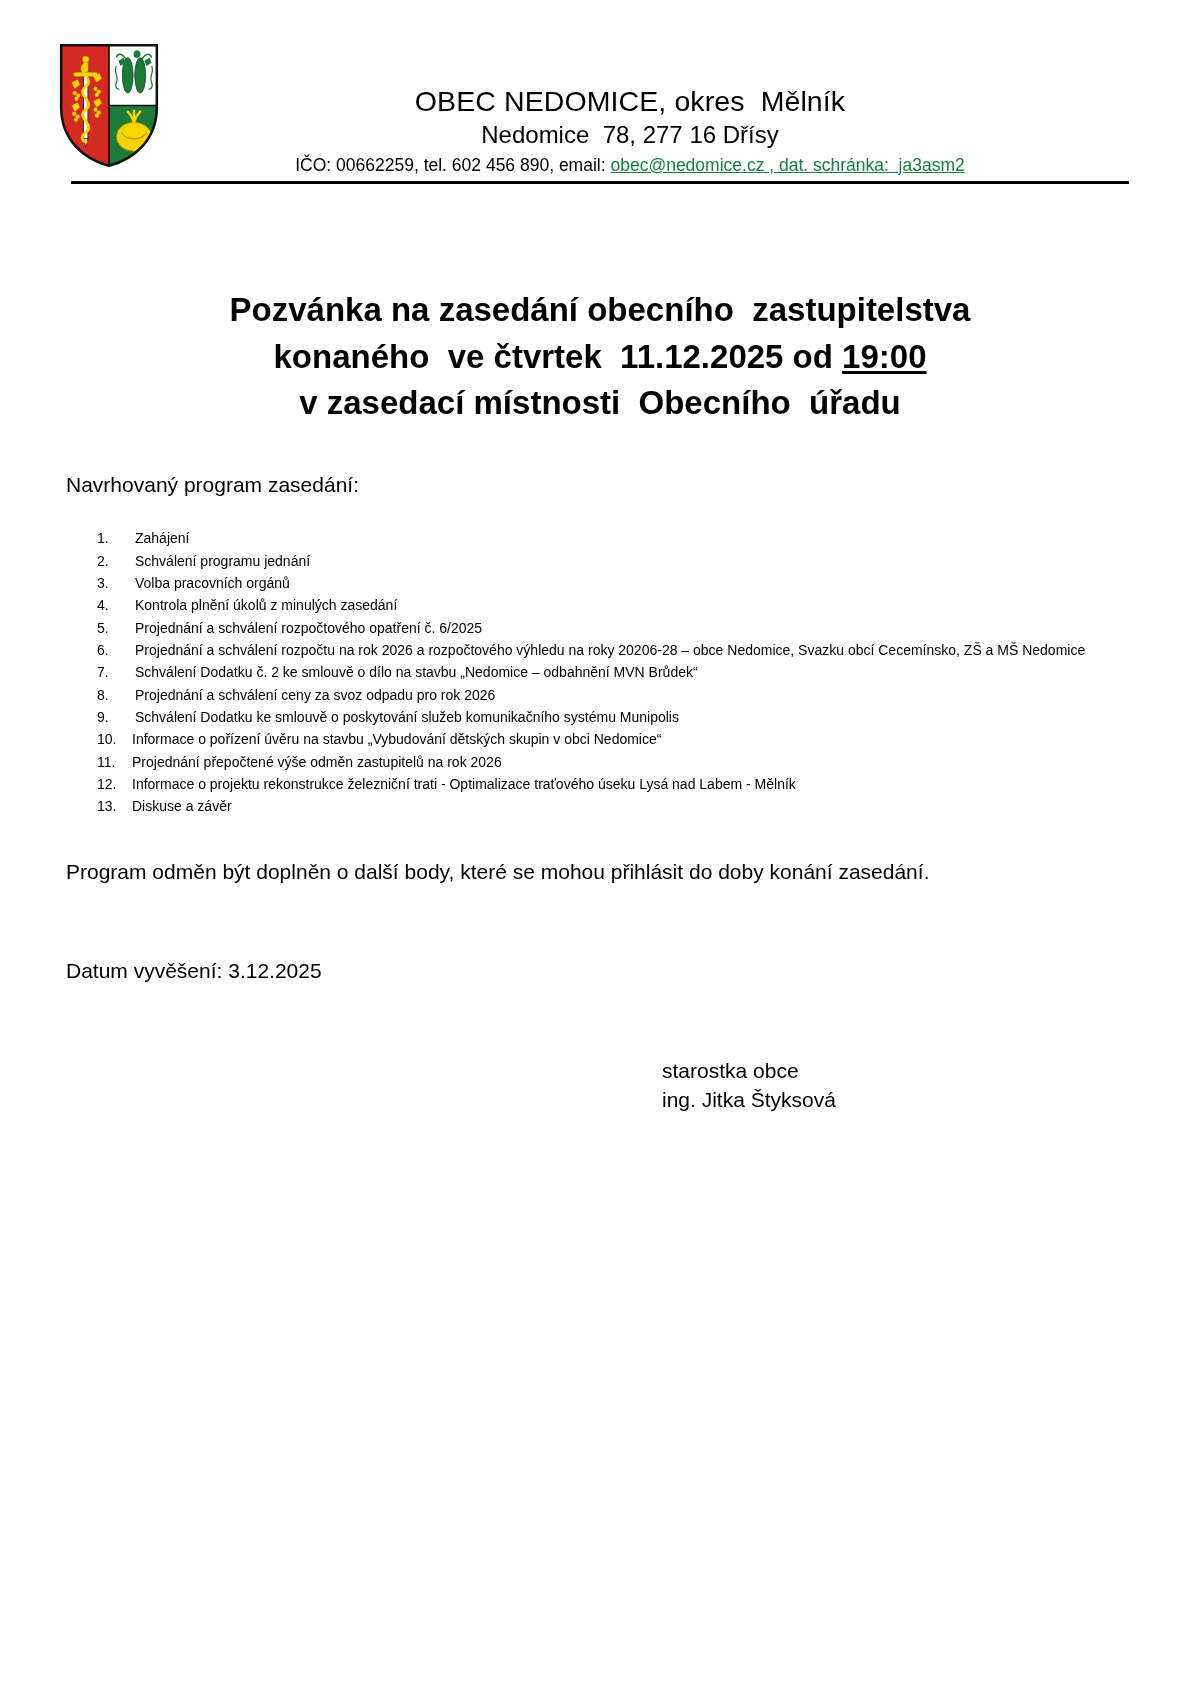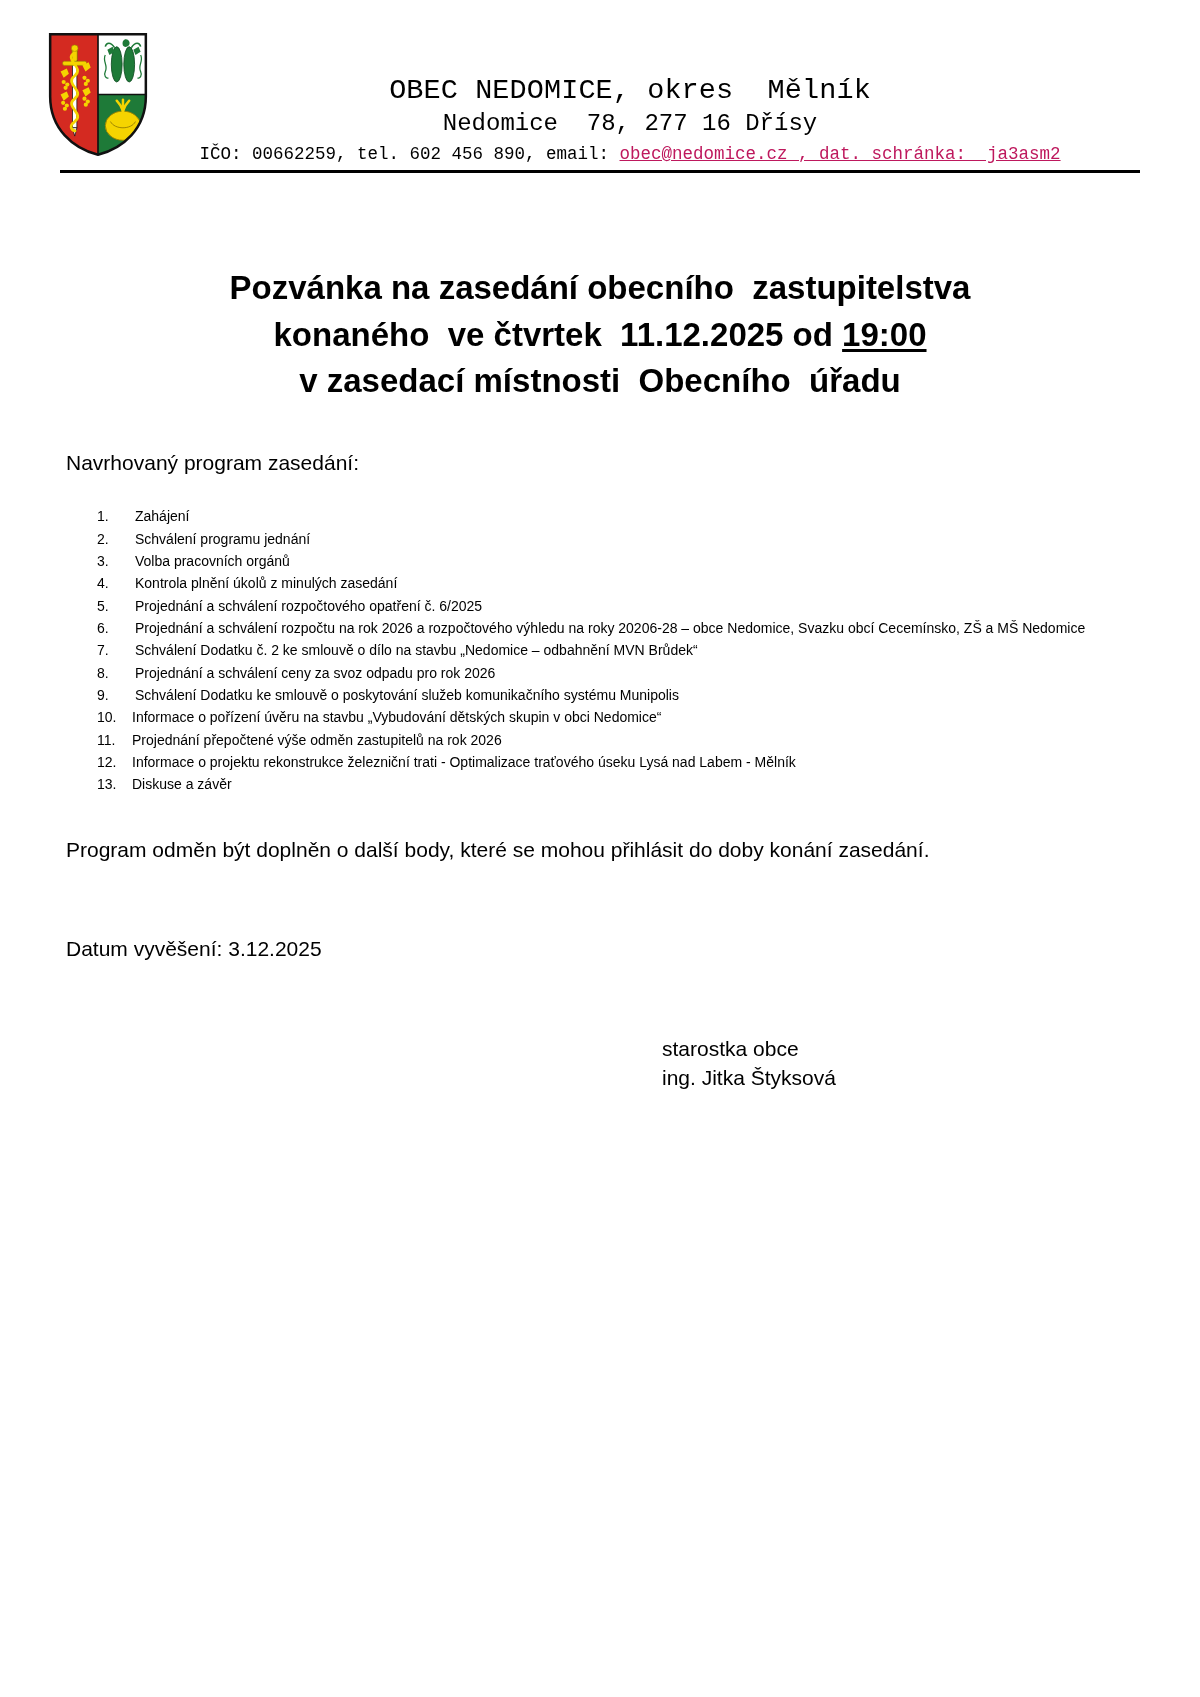--- a/index.html
+++ b/index.html
@@ -16,23 +16,22 @@
     width: 1200px;
     height: 1697px;
     background: #ffffff;
     overflow: hidden;
     box-sizing: border-box;
   }
 
   
   .letterhead {
     position: relative;
-    padding: 0;
+    padding: 11px;
     margin: 0;
-    font-family: Liberation Mono, monospace;
   }
   .letterhead-inner {
     display: flex;
     align-items: flex-start;
     padding: 26px 60px 0 46px;
     box-sizing: border-box;
   }
   .crest {
     width: 104px;
     flex: 0 0 104px;
@@ -56,21 +55,21 @@
     margin-top: 3px;
     white-space: pre;
   }
   .contact-line {
     font-size: 17.5px;
     line-height: 1.25;
     margin-top: 5px;
     white-space: pre;
   }
   .contact-link {
-    color: #be185d;
+    color: #15803d;
     text-decoration: underline;
   }
   .rule {
     border: none;
     border-top: 3px solid #000;
     margin: 4px 60px 0 60px;
     height: 0;
   }
 
   

